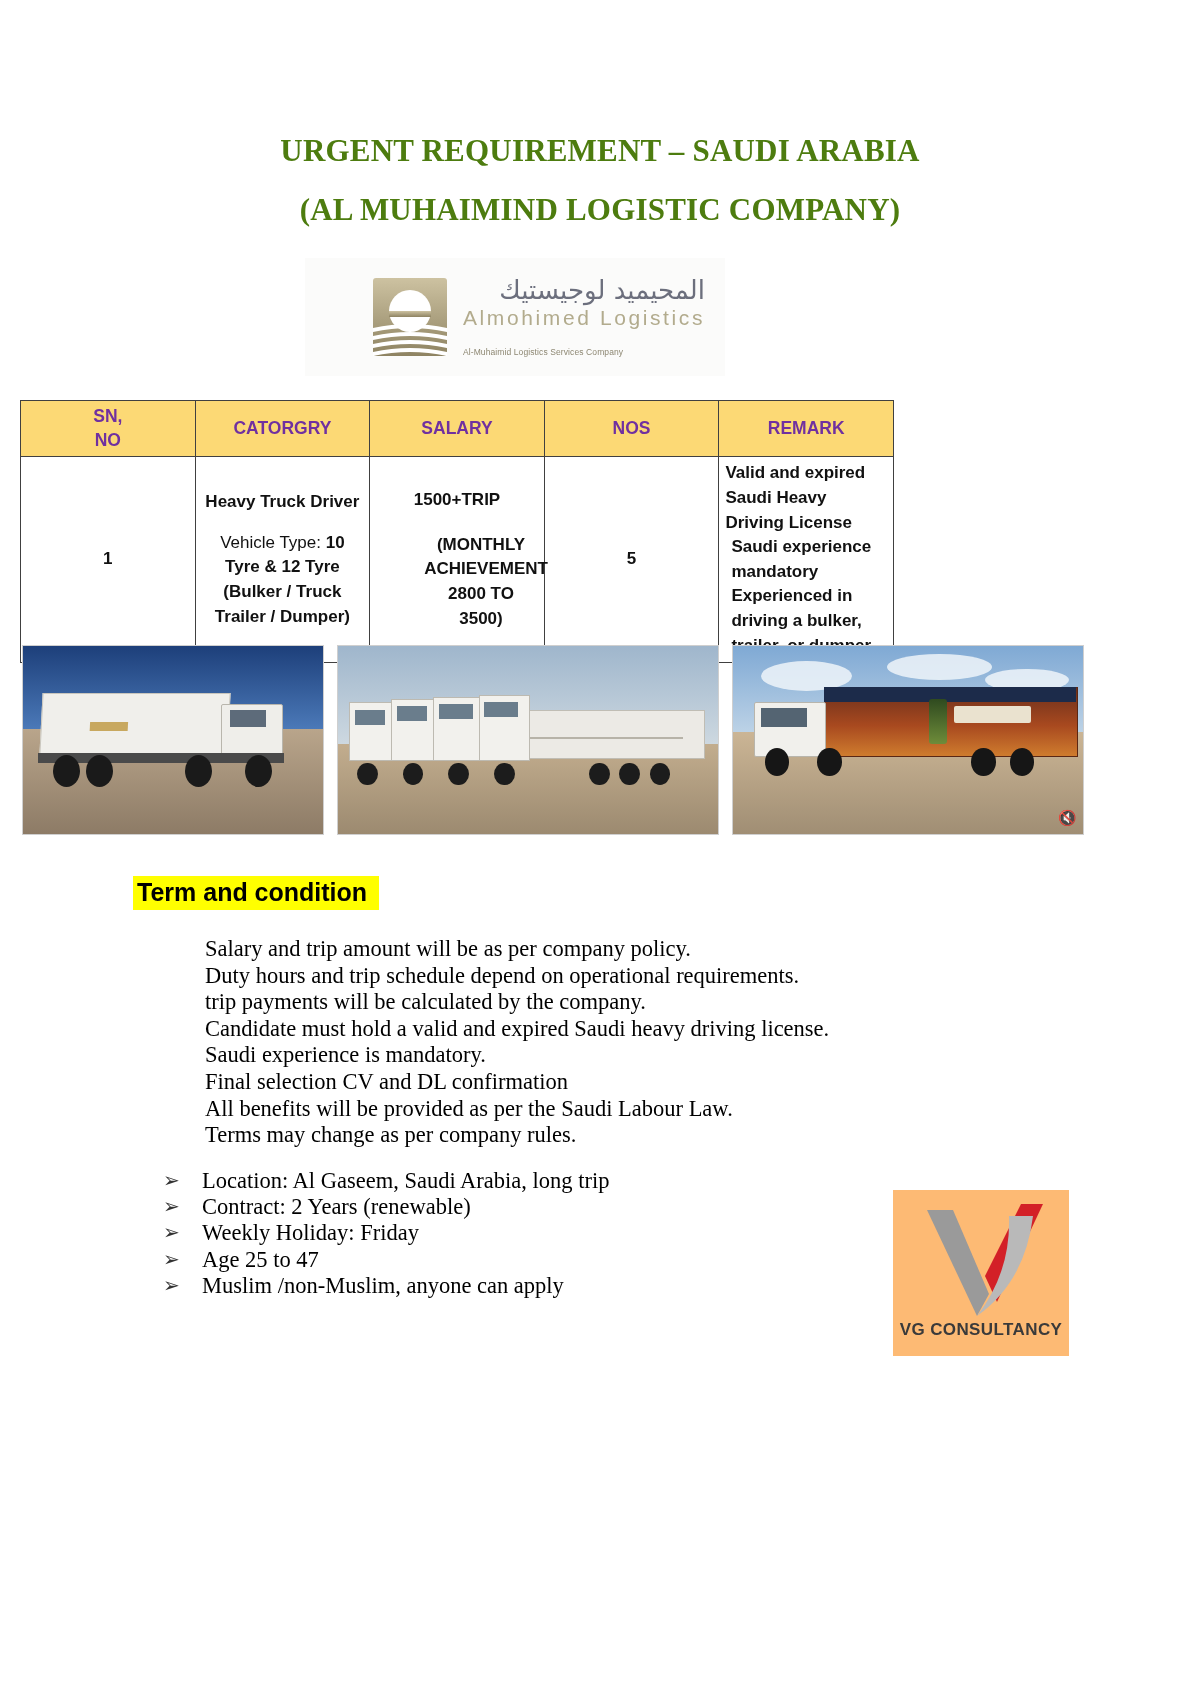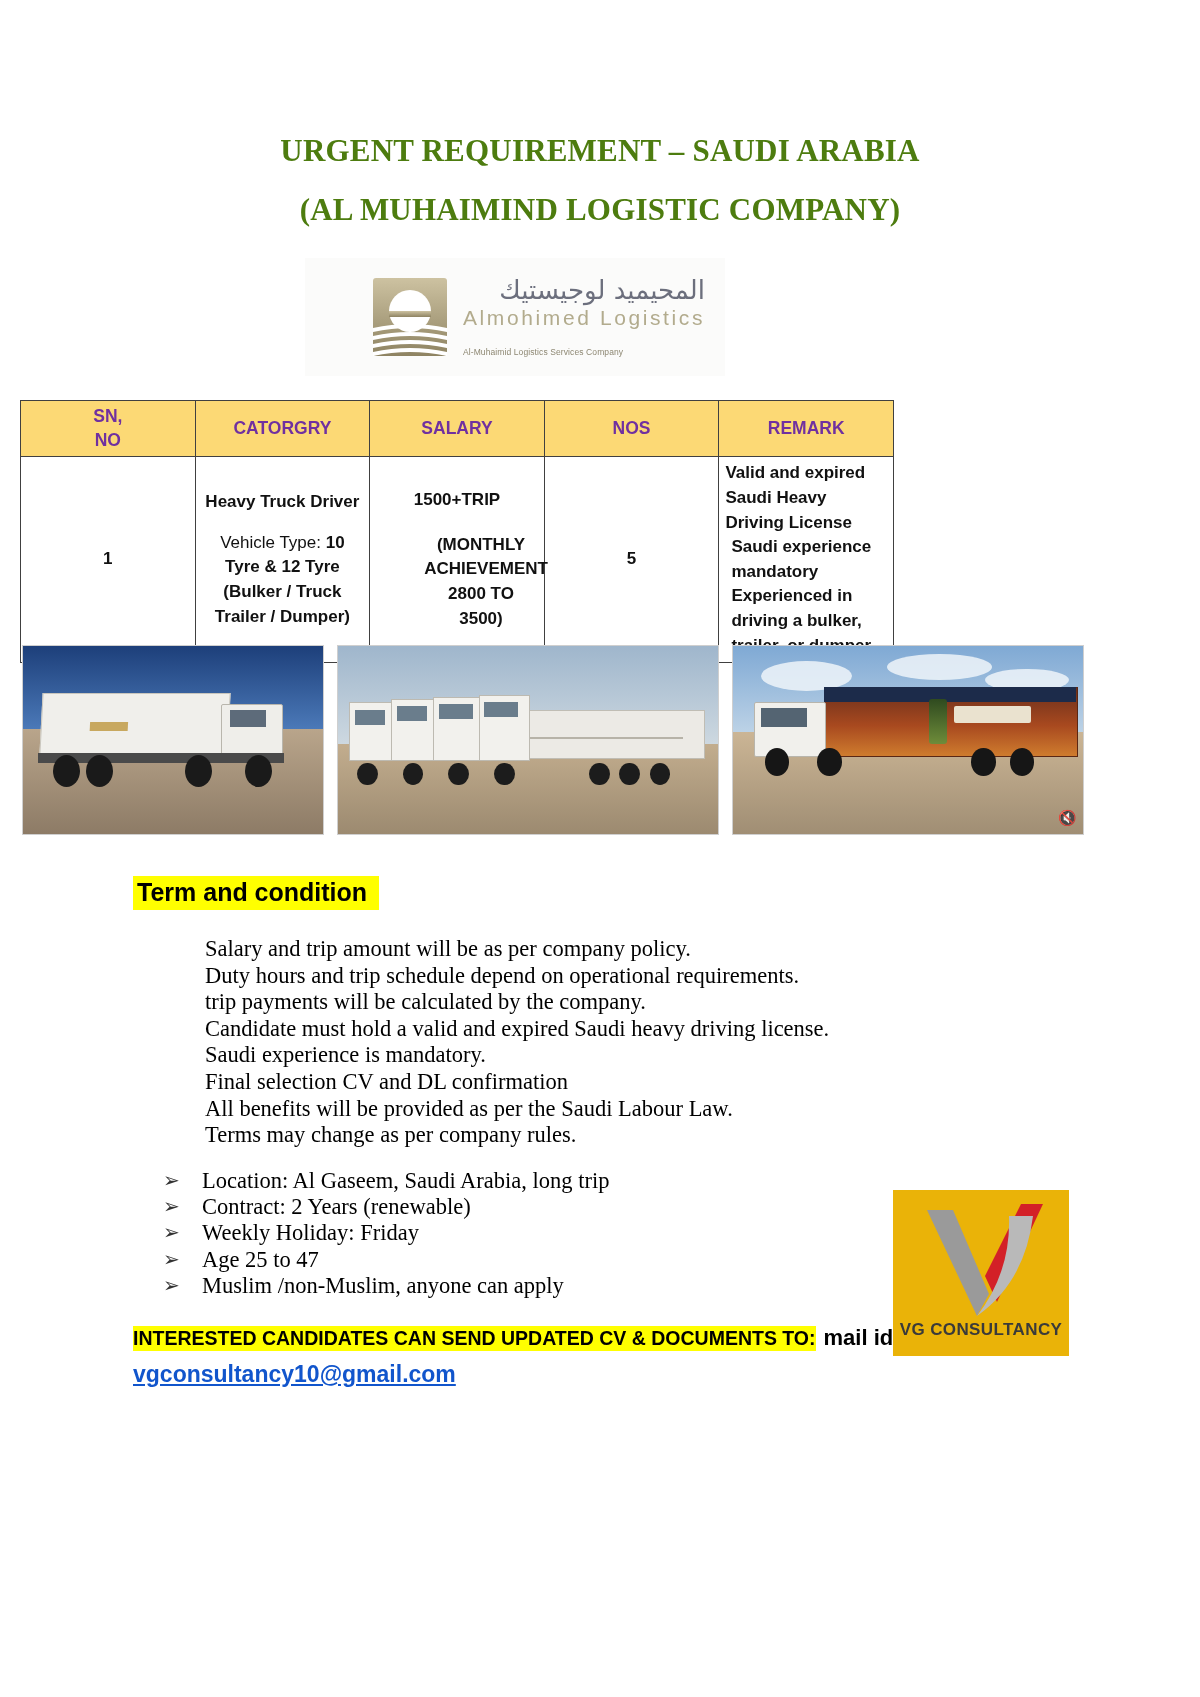--- a/index.html
+++ b/index.html
@@ -295,21 +295,21 @@
     text-decoration: underline;
   }
 
   
   .vg-logo {
     position: absolute;
     left: 893px;
     top: 1190px;
     width: 176px;
     height: 166px;
-    background: #eab308;
+    background: #fdba74;
     overflow: hidden;
   }
   .vg-caption {
     position: absolute;
     left: 0; right: 0; bottom: 16px;
     text-align: center;
     font-family: "Liberation Sans", sans-serif;
     font-weight: bold;
     font-size: 17px;
     letter-spacing: 0.4px;
@@ -469,24 +469,20 @@
     <li>
       <span class="arrow">➢</span>
       <span>Age 25 to 47</span>
     </li>
     <li>
       <span class="arrow">➢</span>
       <span>Muslim /non-Muslim, anyone can apply</span>
     </li>
   </ul>
 
-  <div class="contact">
-    <div class="contact-line1"><span class="contact-hl">INTERESTED CANDIDATES CAN SEND UPDATED CV &amp; DOCUMENTS TO</span><span class="contact-hl">:</span><span class="contact-mail-label">mail id</span></div>
-    <a class="contact-email" href="#">vgconsultancy10@gmail.com</a>
-  </div>
 
   <div class="vg-logo">
     <svg viewBox="0 0 176 140" width="176" height="140" aria-hidden="true">
       <path d="M128 14 L150 14 L104 112 L92 86 Z" fill="#d32027"></path>
       <path d="M34 20 L60 20 L96 104 L84 126 Z" fill="#9a9a9a"></path>
       <path d="M116 26 L140 26 Q132 92 84 126 Q118 82 116 26 Z" fill="#b9b9b9"></path>
     </svg>
     <div class="vg-caption">VG CONSULTANCY</div>
   </div>
 

